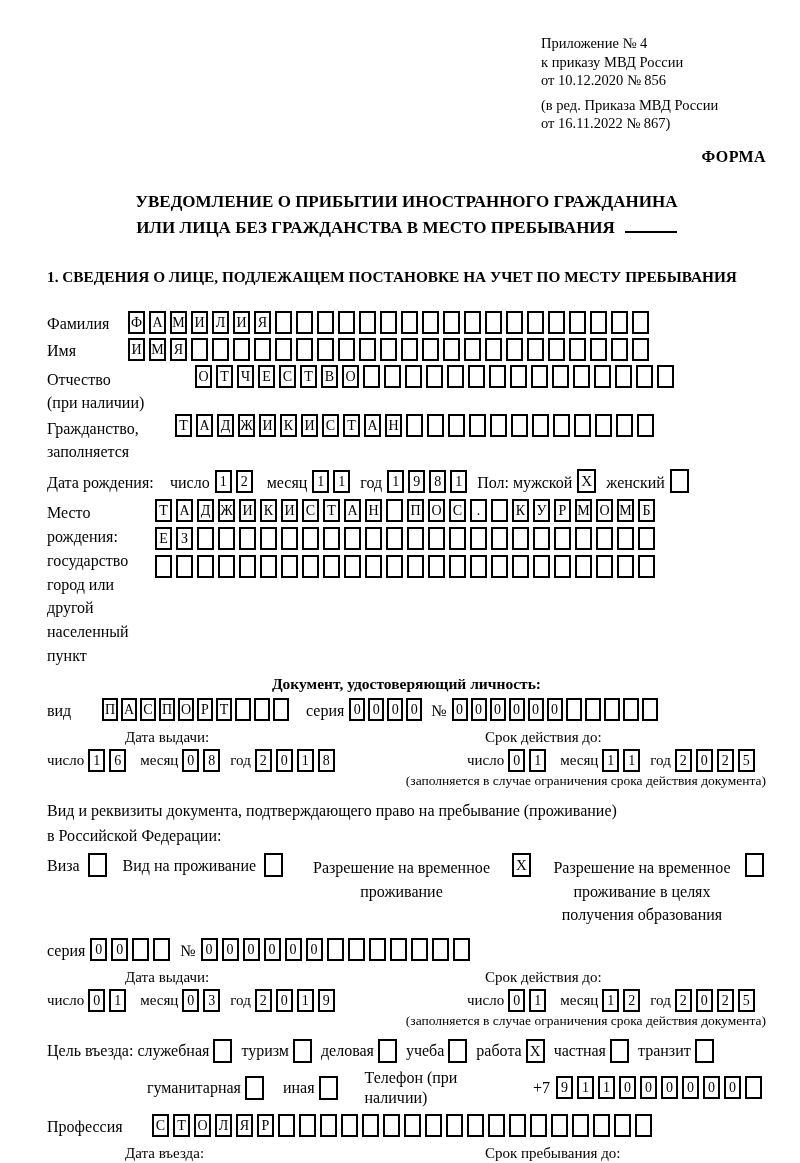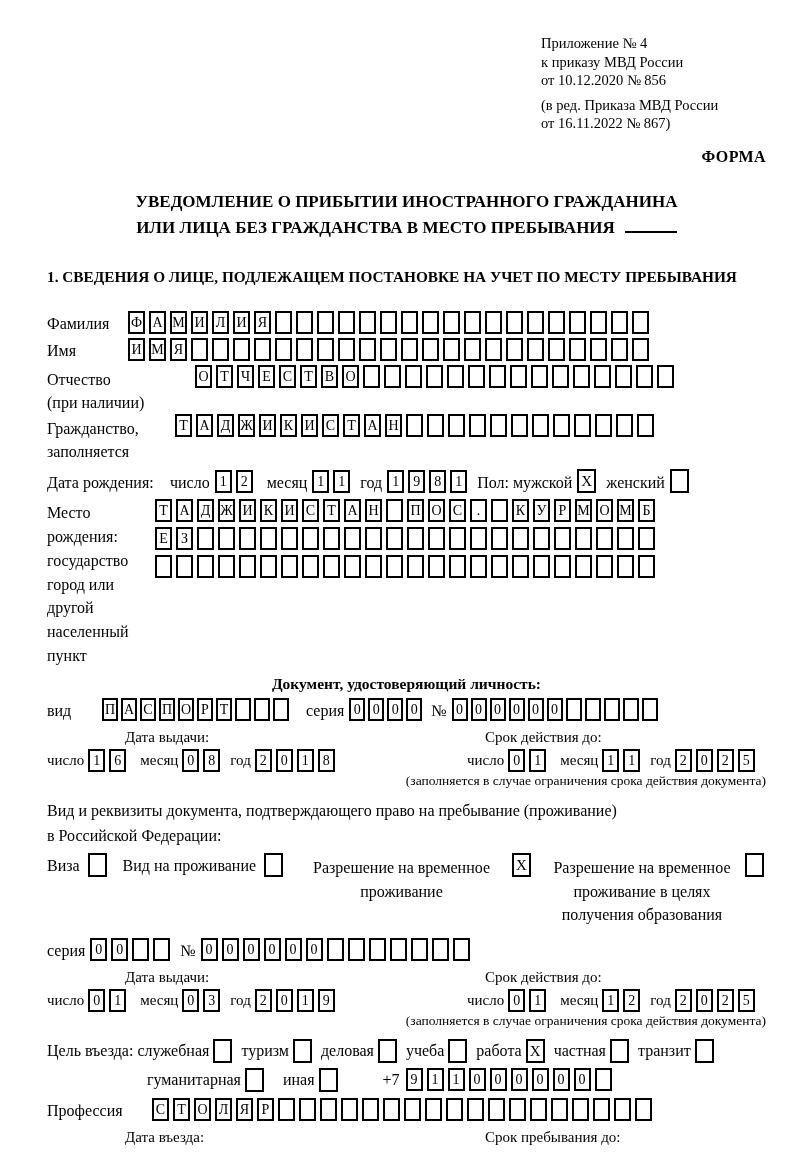--- a/index.html
+++ b/index.html
@@ -579,20 +579,21 @@
     <span class="popt">
       <span class="optlbl">гуманитарная</span>
       <span class="checkbox">&nbsp;</span>
     </span>
     <span class="gap10"></span>
     <span class="popt">
       <span class="optlbl">иная</span>
       <span class="checkbox">&nbsp;</span>
     </span>
     <span class="gap18"></span>
+    <span class="optlbl">Телефон (при наличии)</span>
     <span class="gap18"></span>
     <span class="optlbl">+7</span>
     <span class="gap6"></span>
     <span class="cells">
         <span class="cell">9</span>
         <span class="cell">1</span>
         <span class="cell">1</span>
         <span class="cell">0</span>
         <span class="cell">0</span>
         <span class="cell">0</span>

